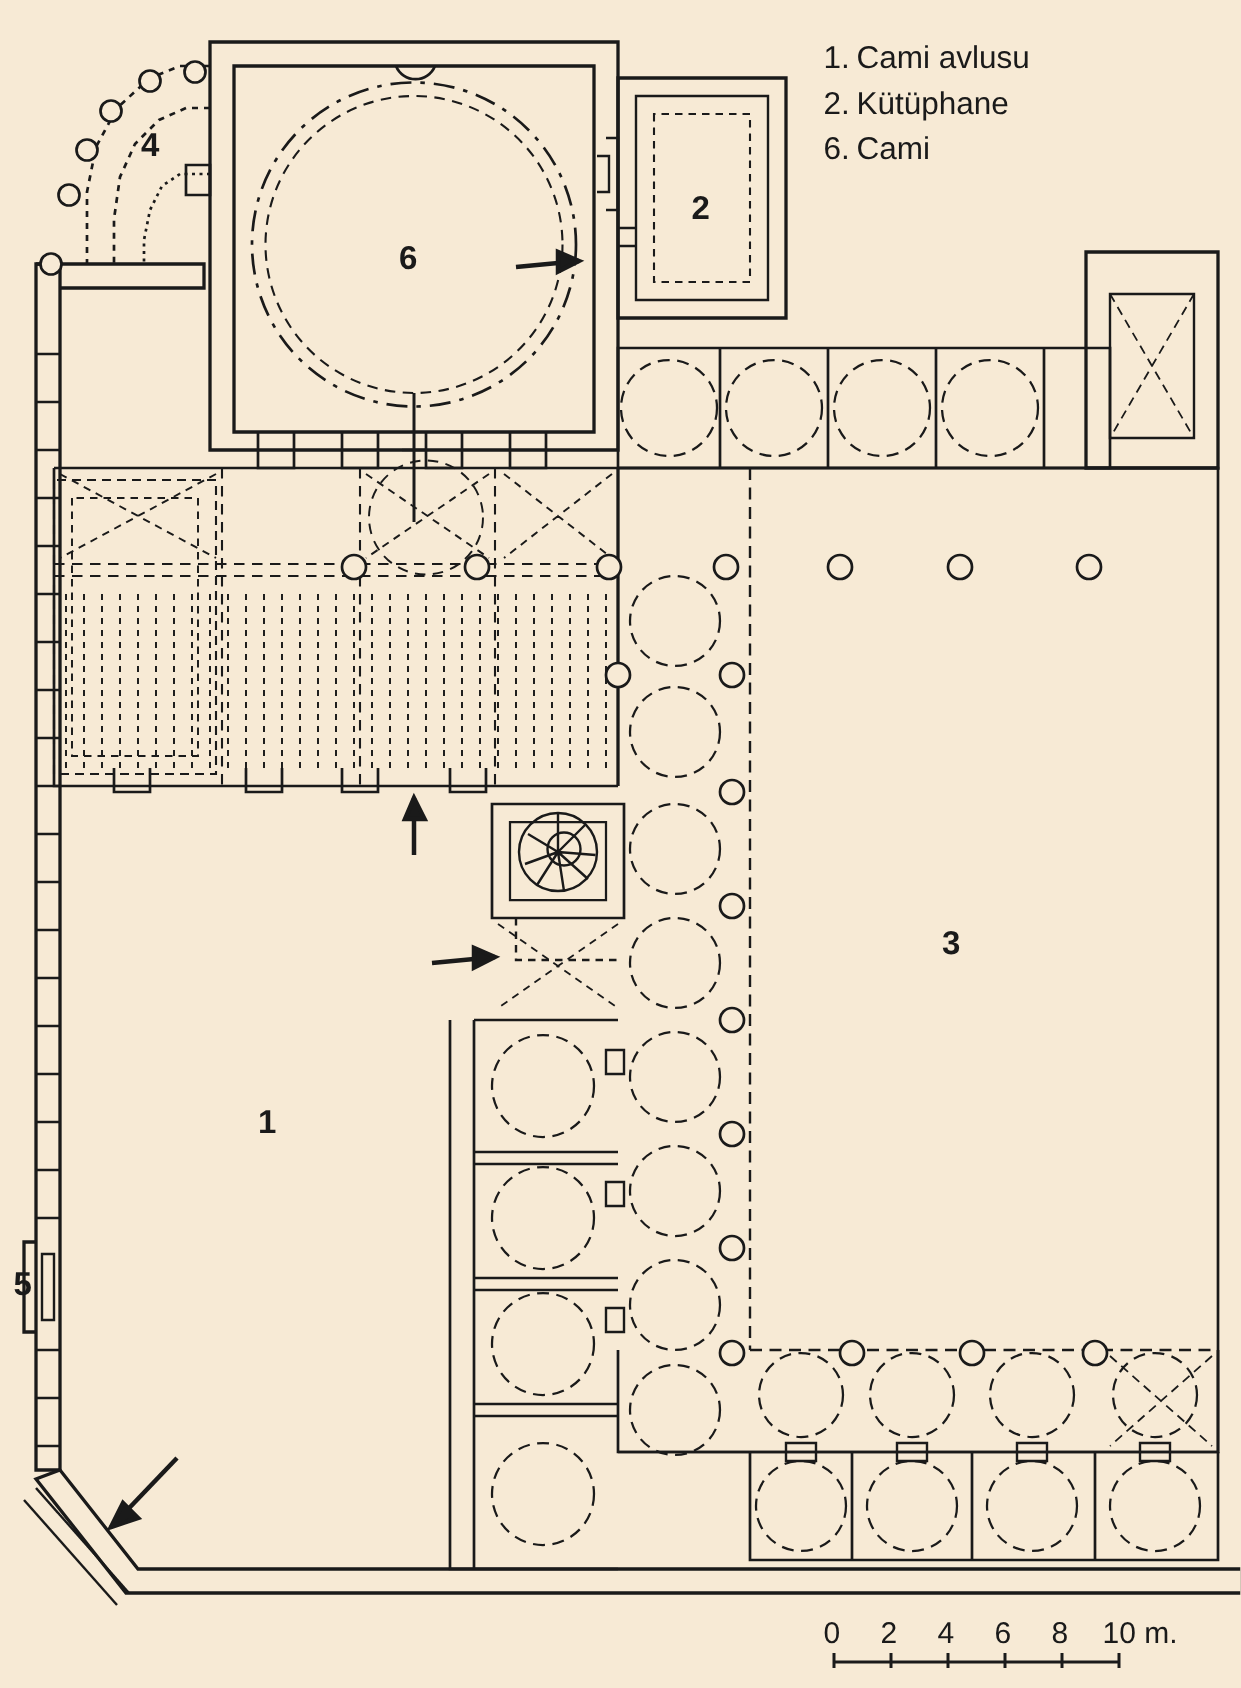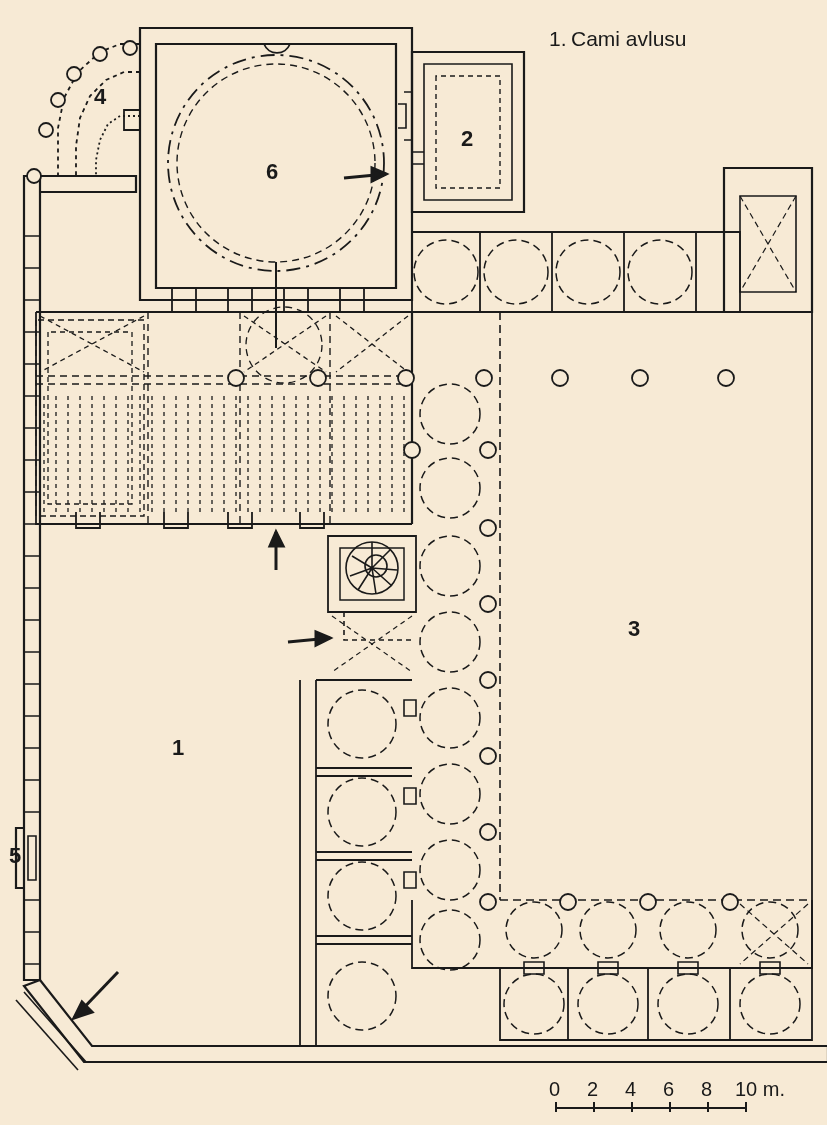--- a/index.html
+++ b/index.html
@@ -332,20 +332,26 @@
                  M670 1102 L670 1112 M708 1102 L708 1112 M746 1102 L746 1112"></path>
         <path d="M556 1108 L746 1108"></path>
       </g>
     </g>
   </svg>
 
   <div class="legend">
     <div class="legend-item">
       <span class="legend-num">1.</span><span>Cami avlusu</span>
     </div>
+    <div class="legend-item">
+      <span class="legend-num">2.</span><span>Kütüphane</span>
+    </div>
+    <div class="legend-item">
+      <span class="legend-num">6.</span><span>Cami</span>
+    </div>
   </div>
 
   <div class="marker" style="left:94px; top:84px;">4</div>
   <div class="marker" style="left:266px; top:159px;">6</div>
   <div class="marker" style="left:461px; top:126px;">2</div>
   <div class="marker" style="left:628px; top:616px;">3</div>
   <div class="marker" style="left:172px; top:735px;">1</div>
   <div class="marker" style="left:9px; top:843px;">5</div>
 
   <div class="scalebar">

